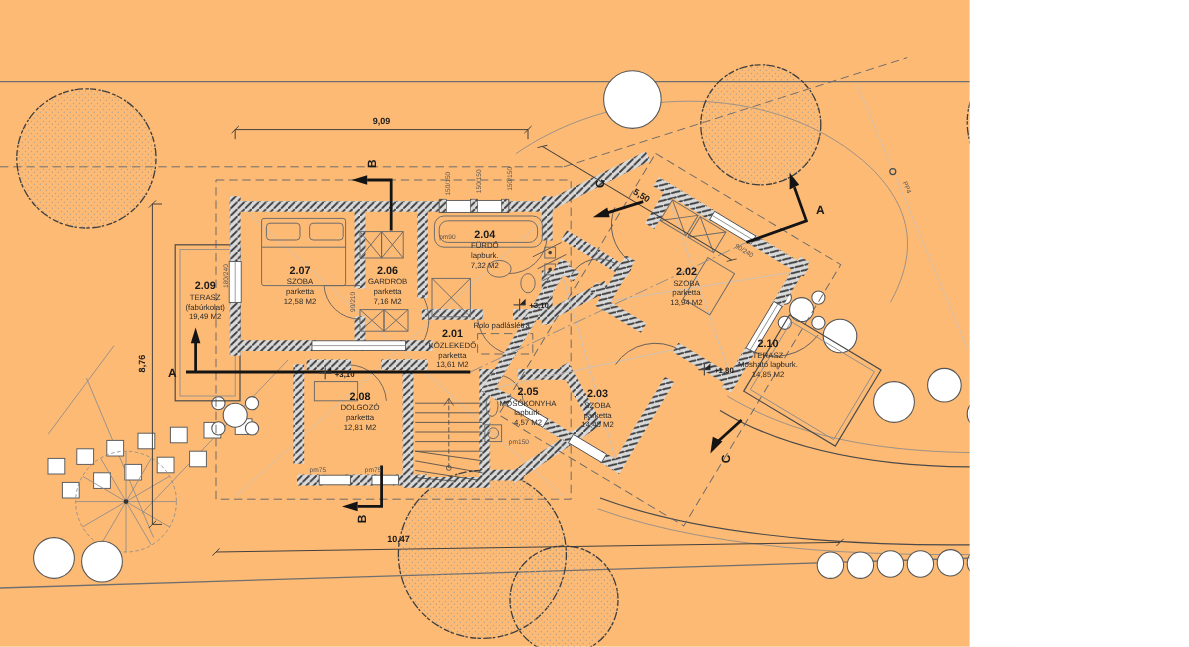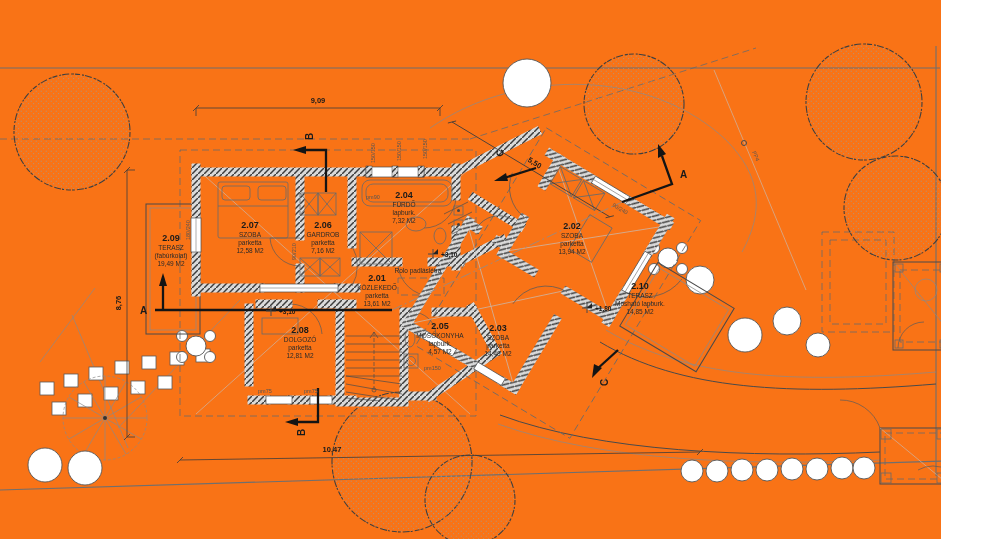--- a/index.html
+++ b/index.html
@@ -1,16 +1,16 @@
 <!DOCTYPE html>
 <html><head>
 <meta charset="utf-8">
 <style>
   html,body{margin:0;padding:0;background:#fff;}
-  #stage{position:relative;width:941px;height:539px;background:#f97316;overflow:hidden;}
+  #stage{position:relative;width:808px;height:539px;background:#fdba74;overflow:hidden;}
   svg{display:block;}
   svg text{font-family:"Liberation Sans","DejaVu Sans",sans-serif;fill:#1a1a1a;}
   .thin{stroke:#8a8a8a;stroke-width:.7;fill:none;}
   .med{stroke:#4a4a4a;stroke-width:1;fill:none;}
   .faint{stroke:#c3c3c3;stroke-width:.6;fill:none;}
   .bound{stroke:#6f6f6f;stroke-width:1.1;fill:none;}
   .dash{stroke:#6a6a6a;stroke-width:.8;fill:none;stroke-dasharray:7 4;}
   .dashdot{stroke:#8d8d8d;stroke-width:.8;fill:none;stroke-dasharray:11 3 2 3;}
   .wall{stroke-width:9;fill:none;stroke-linecap:square;}
   .heavy{stroke:#141414;stroke-width:2.3;fill:none;}

